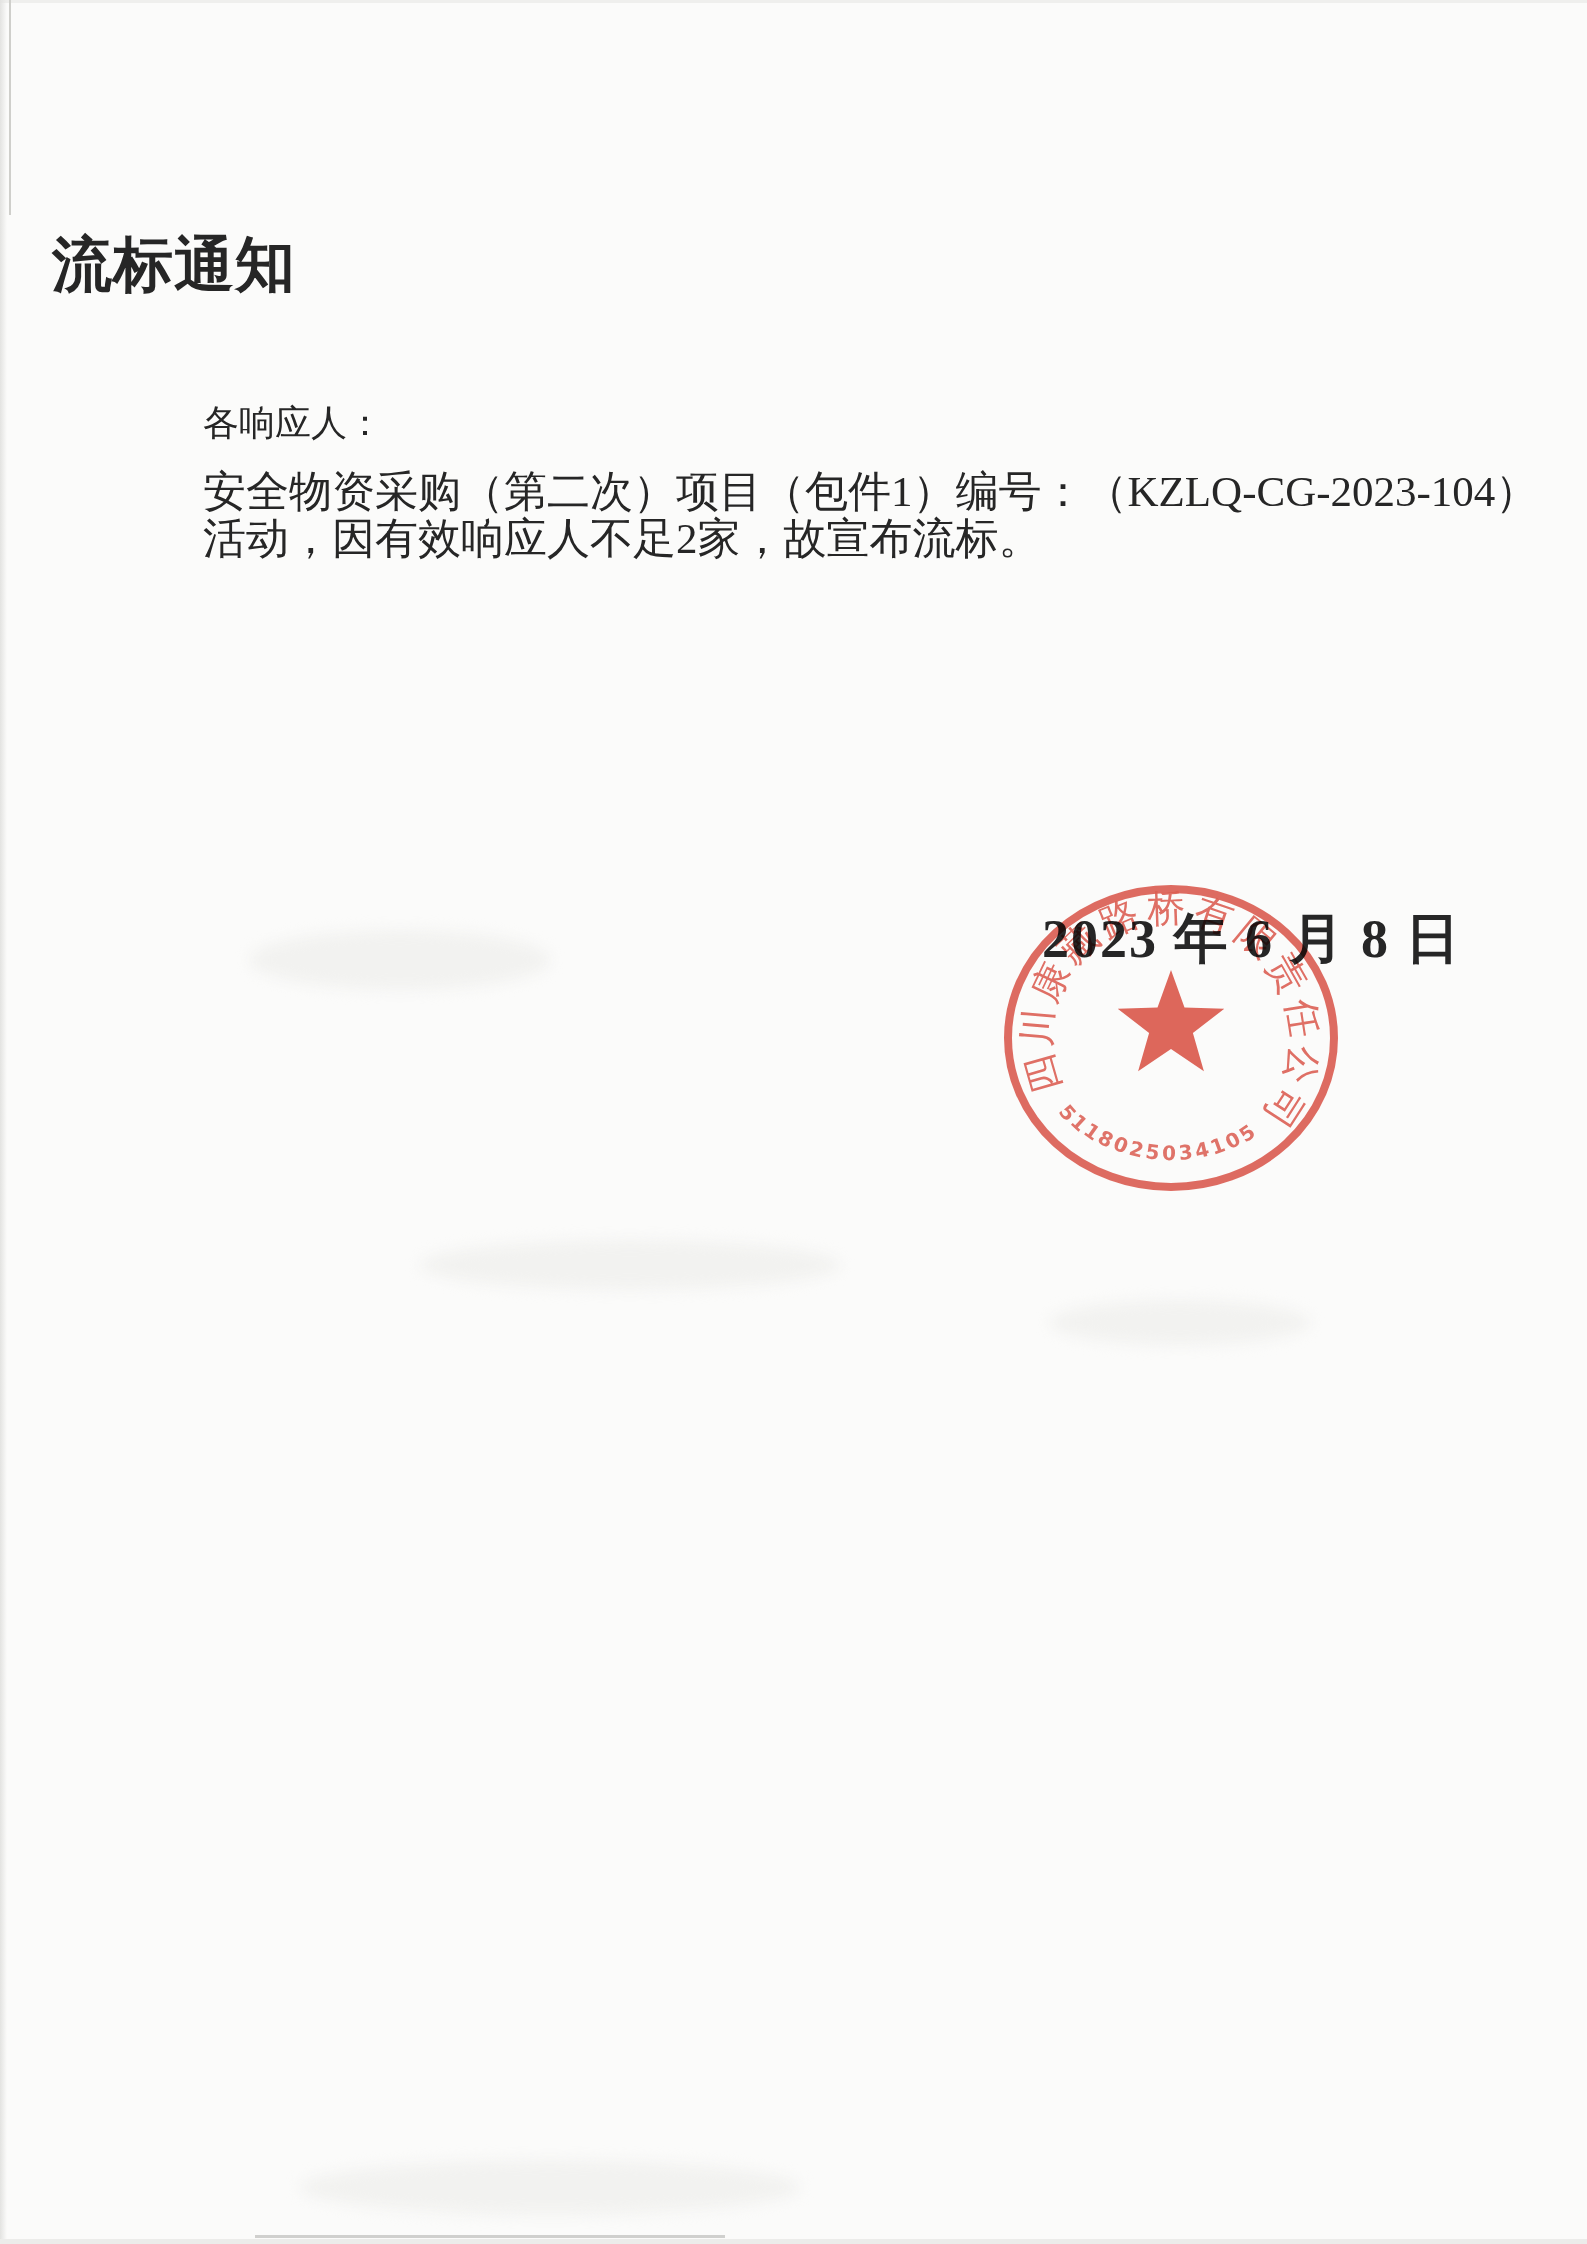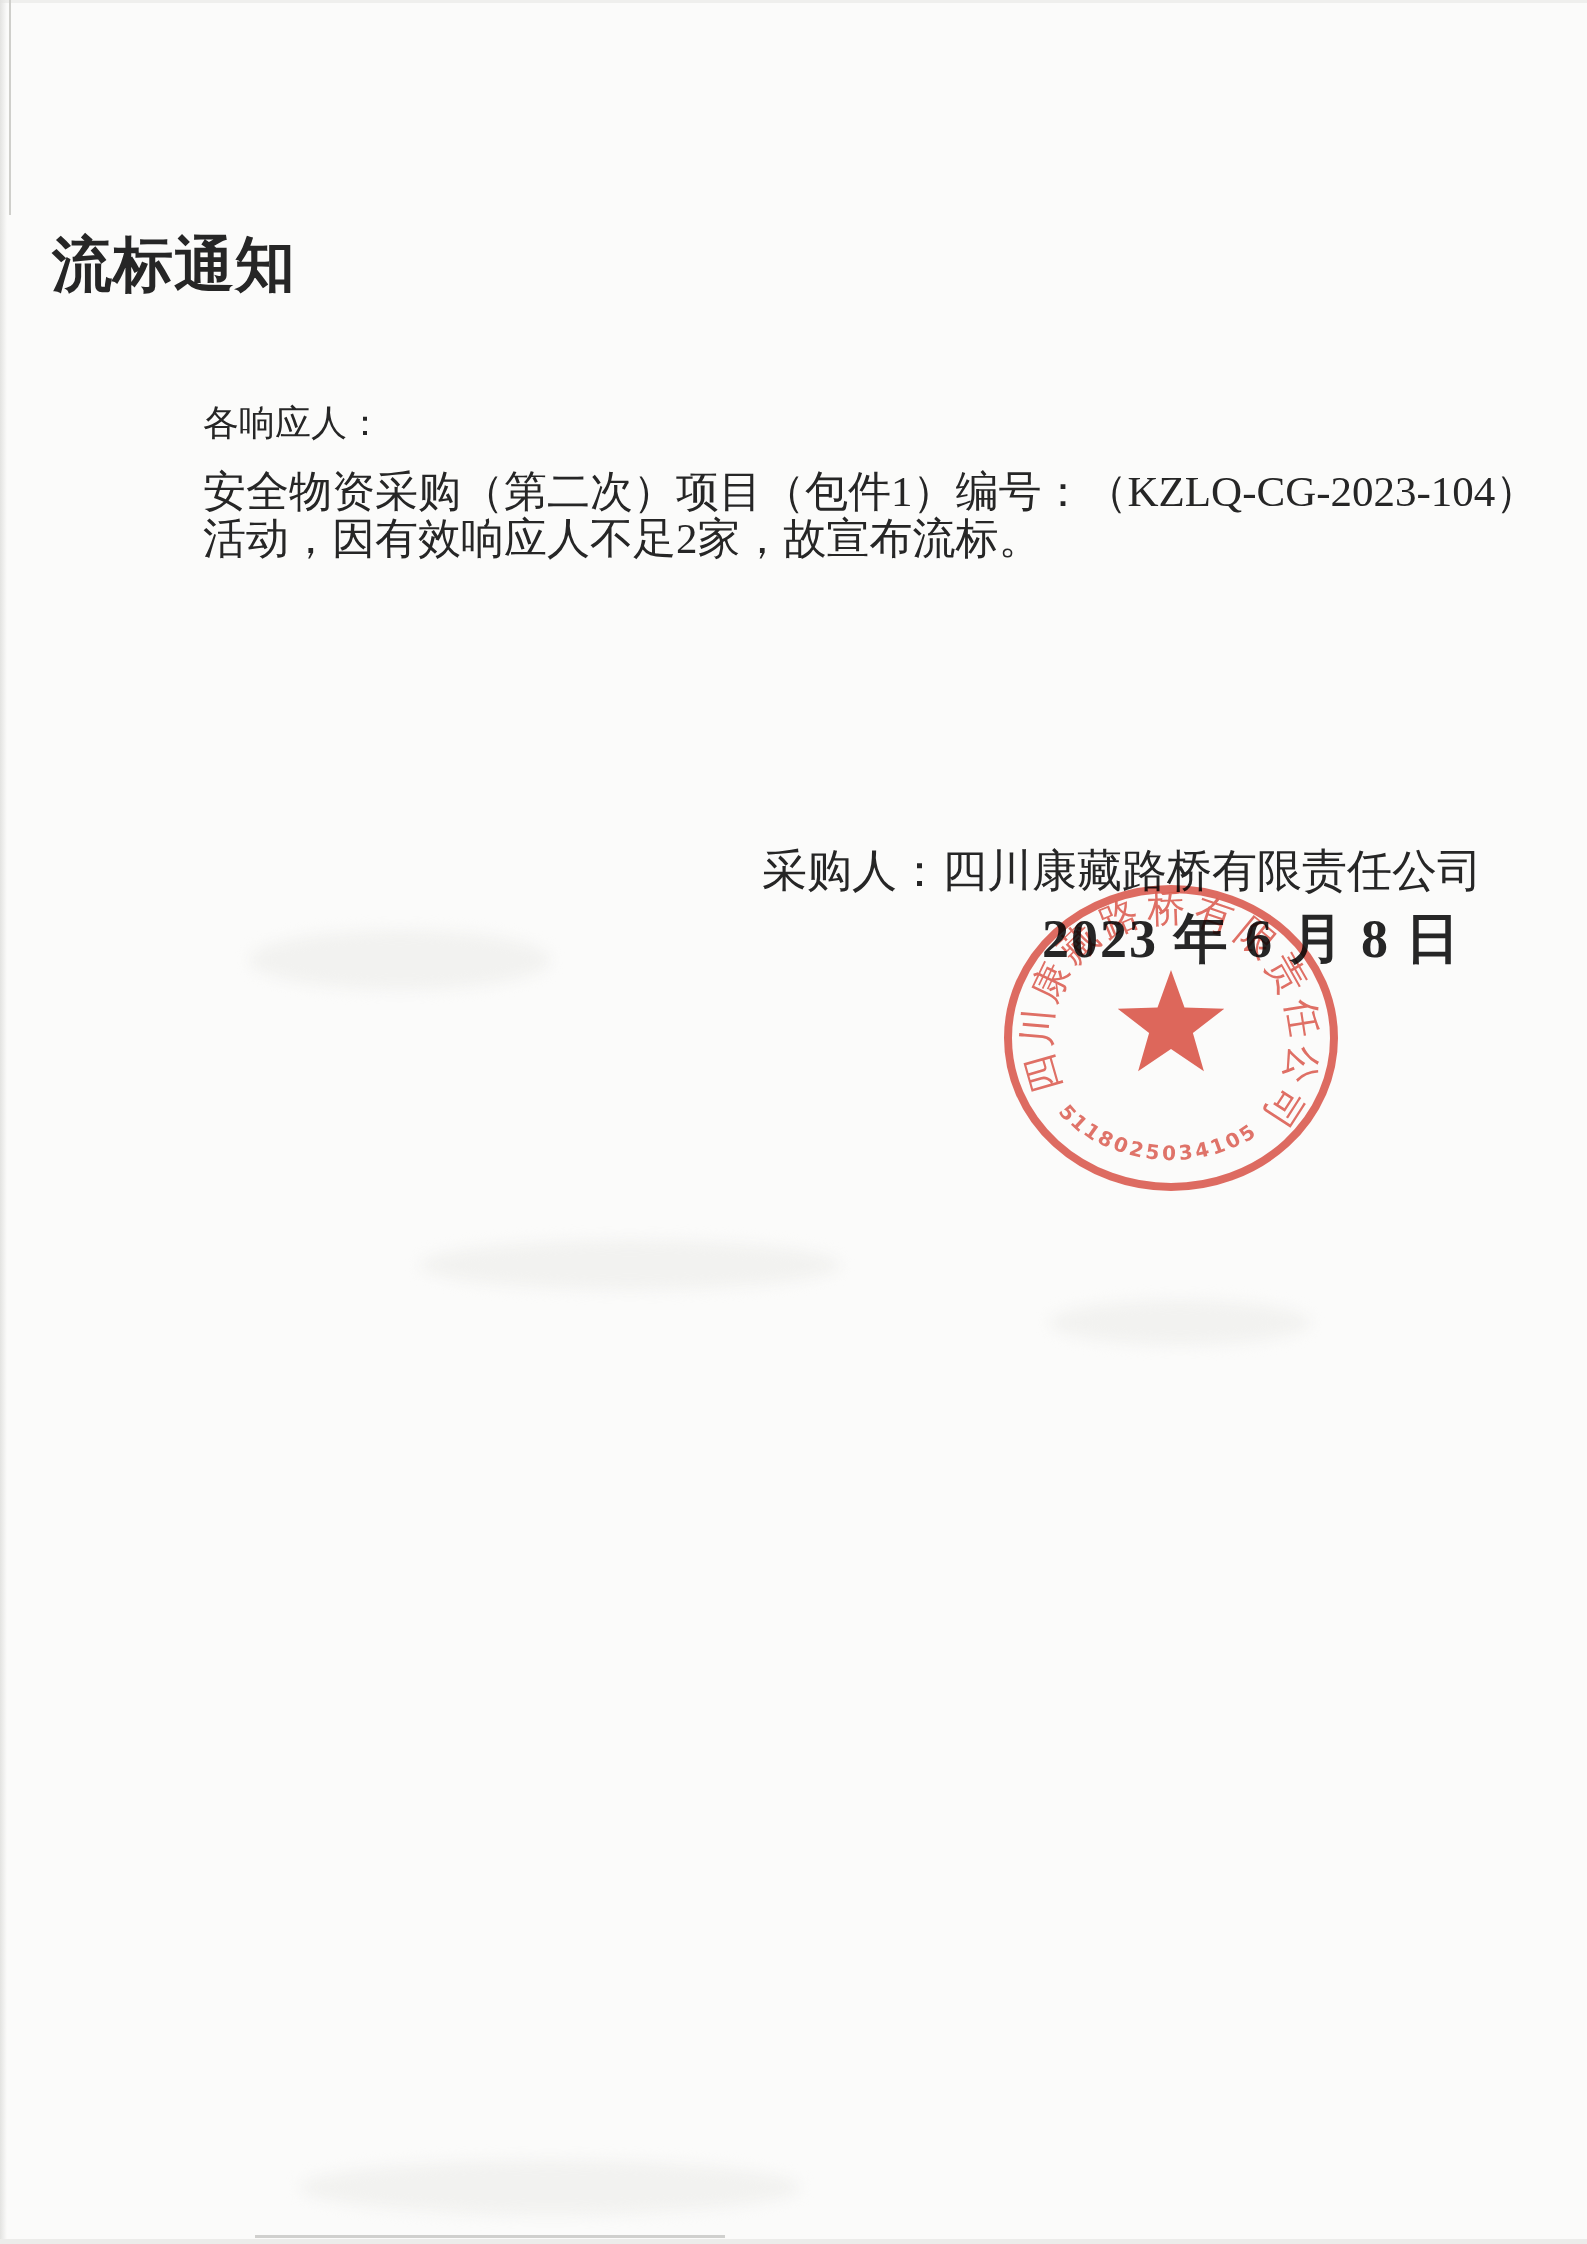--- a/index.html
+++ b/index.html
@@ -128,23 +128,20 @@
 
   <div class="doc-title">流标通知</div>
 
   <div class="salutation">各响应人：</div>
 
   <div class="body-block">
     <div class="body-line">安全物资采购（第二次）项目（包件1）编号：（KZLQ-CG-2023-104）</div>
     <div class="body-line">活动，因有效响应人不足2家，故宣布流标。</div>
   </div>
 
-  <div class="signature-line">
-    <span>采购人：</span><span>四川康藏路桥有限责任公司</span>
-  </div>
 
   <div class="date-line">2023 年 6 月 8 日</div>
 
   <svg class="seal-box" id="seal-svg" viewBox="0 0 380 380" xmlns="http://www.w3.org/2000/svg">
       <ellipse cx="190" cy="190" rx="163" ry="149" fill="none" stroke="#dc4f42" stroke-width="8" opacity="0.9"></ellipse>
       <polygon points="190.0,122.0 203.5,159.4 243.3,160.7 211.9,185.1 222.9,223.3 190.0,201.0 157.1,223.3 168.1,185.1 136.7,160.7 176.5,159.4" fill="#dc4f42" opacity="0.93"></polygon>
       <text transform="translate(61.2 225.8) rotate(-106.0)" text-anchor="middle" dy="0.35em" font-size="38" font-family="&quot;Liberation Serif&quot;,&quot;DejaVu Serif&quot;,serif" fill="#dc4f42" opacity="0.88">四</text>
       <text transform="translate(56.5 179.1) rotate(-85.2)" text-anchor="middle" dy="0.35em" font-size="38" font-family="&quot;Liberation Serif&quot;,&quot;DejaVu Serif&quot;,serif" fill="#dc4f42" opacity="0.88">川</text>
       <text transform="translate(69.2 133.8) rotate(-64.4)" text-anchor="middle" dy="0.35em" font-size="38" font-family="&quot;Liberation Serif&quot;,&quot;DejaVu Serif&quot;,serif" fill="#dc4f42" opacity="0.88">康</text>
       <text transform="translate(97.6 95.9) rotate(-43.6)" text-anchor="middle" dy="0.35em" font-size="38" font-family="&quot;Liberation Serif&quot;,&quot;DejaVu Serif&quot;,serif" fill="#dc4f42" opacity="0.88">藏</text>

